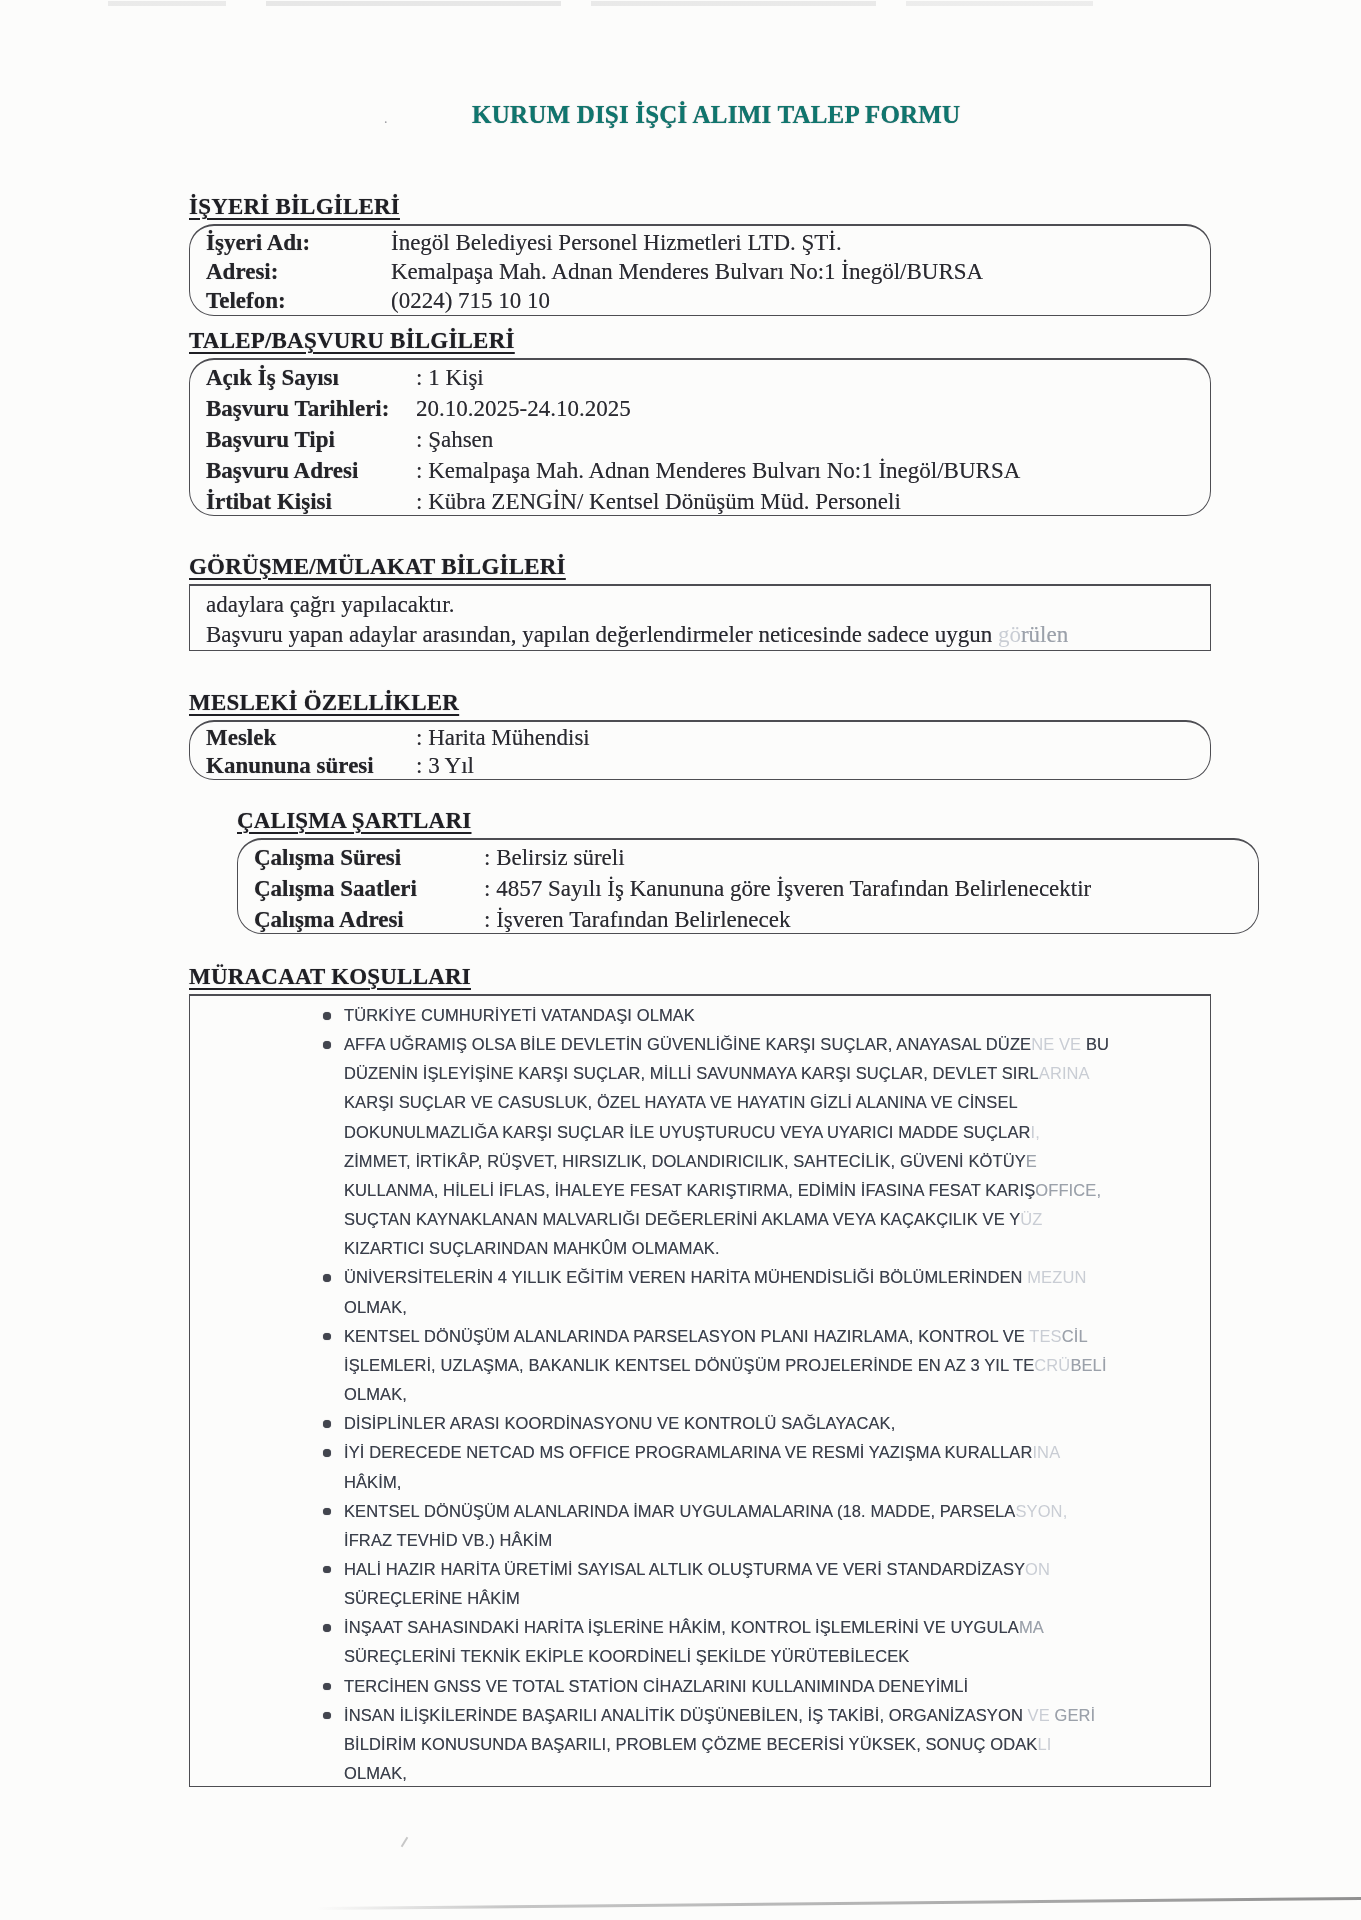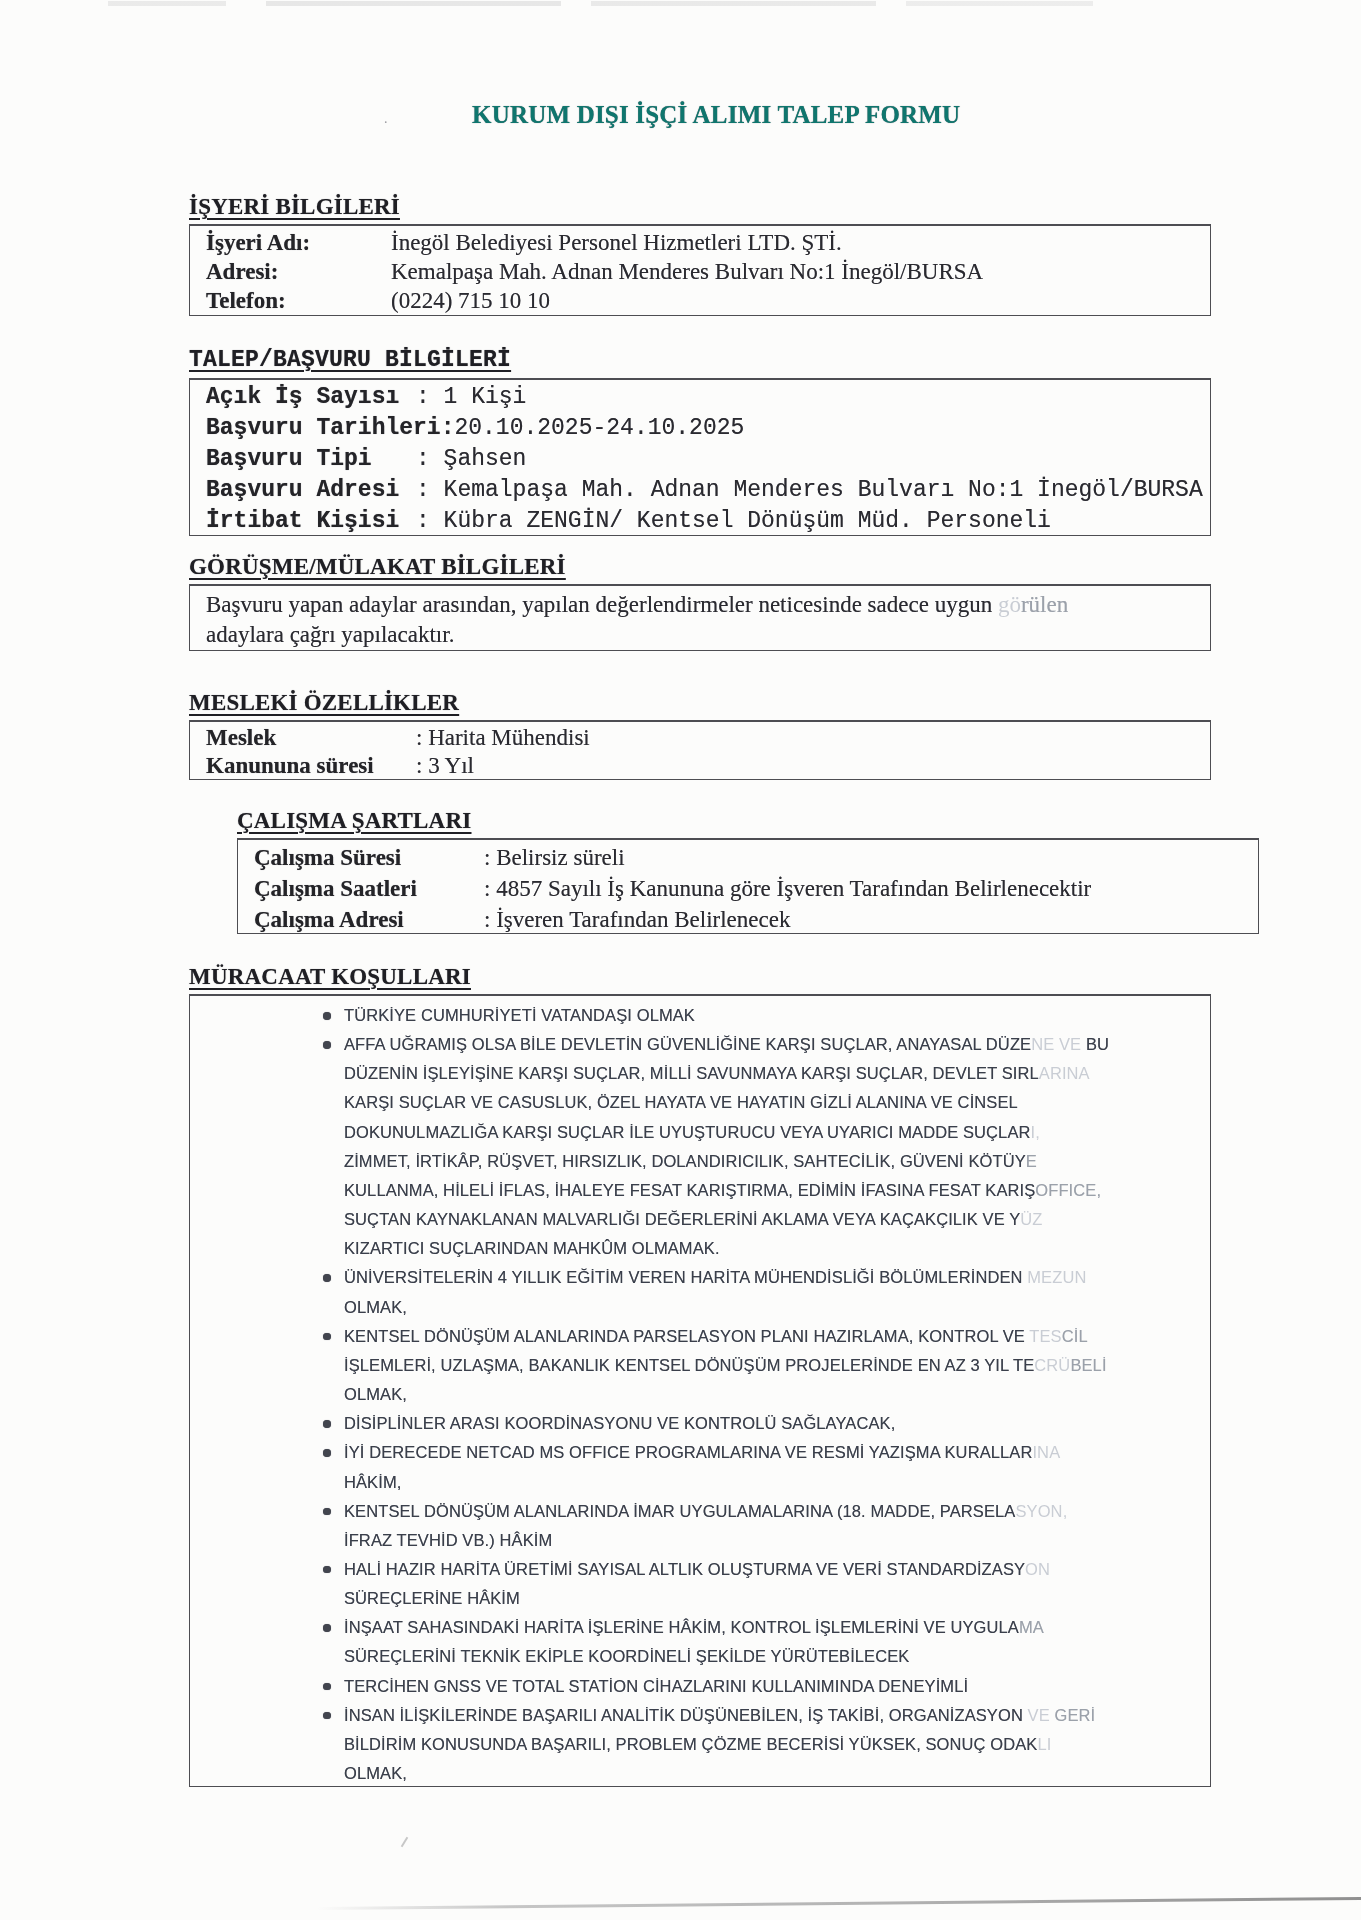--- a/index.html
+++ b/index.html
@@ -27,40 +27,40 @@
   
   .title{
     position:absolute;left:472px;top:99px;margin:0;
     font-size:25px;font-weight:bold;letter-spacing:.2px;line-height:32px;
     color:#0f766e;text-shadow:0 0 .8px rgba(25,25,35,.65);
     white-space:nowrap;
   }
   
   .sec{position:absolute;left:189px;width:1022px;}
   #sec-isyeri  {top:194px;}
-  #sec-talep   {top:348px;font-family:Liberation Mono, monospace;}
+  #sec-talep   {top:328px;}
   #sec-gorusme {top:554px;}
   #sec-mesleki {top:690px;}
   #sec-calisma {top:808px;padding-left:48px;}
   #sec-muracaat{top:964px;}
   .sec-h{
     margin:0;height:30px;
     font-size:23px;font-weight:bold;line-height:25px;letter-spacing:.2px;
     color:#1f1f24;text-shadow:0 0 .8px rgba(20,20,28,.6);
     text-decoration:underline;text-decoration-thickness:2px;text-underline-offset:4px;
     white-space:nowrap;
   }
   .box{
     border:1.5px solid #4d4d52;
     border-top-width:2.5px;
     box-sizing:border-box;
     background:transparent;
   }
   
-  .rows{padding:2px 0 0 0;}
+  .rows{padding:2px 0 0 0;border-radius:25px;}
   .frow{display:flex;padding-left:16px;line-height:var(--lh,30px);}
   .flabel{flex:0 0 var(--lw,200px);font-weight:bold;font-size:23px;color:#242428;
           text-shadow:0 0 .7px rgba(30,30,40,.55);white-space:nowrap;}
   .fvalue{font-size:23px;color:#2a2a30;text-shadow:0 0 .6px rgba(35,35,48,.5);white-space:pre;}
   #box-isyeri {height:92px; --lh:29px; --lw:185px;}
   #box-talep  {height:158px;--lh:31px; --lw:210px;}
   #box-mesleki{height:60px; --lh:28px; --lw:210px;}
   #box-calisma{height:96px; --lh:31px; --lw:230px;}
   
   #box-gorusme{height:67px;padding:4px 14px 0 16px;}
@@ -134,22 +134,22 @@
         <div class="frow">
           <span class="flabel">İrtibat Kişisi</span>
           <span class="fvalue">: Kübra ZENGİN/ Kentsel Dönüşüm Müd. Personeli</span>
         </div>
       </div>
   </section>
 
   <section class="sec" id="sec-gorusme">
     <h2 class="sec-h">GÖRÜŞME/MÜLAKAT BİLGİLERİ</h2>
     <div class="box" id="box-gorusme">
+        <div class="tline"><span>adaylara çağrı yapılacaktır.</span></div>
         <div class="tline"><span>Başvuru yapan adaylar arasından, yapılan değerlendirmeler neticesinde sadece uygun </span><span class="f1">gö</span><span class="f2">rülen</span></div>
-        <div class="tline"><span>adaylara çağrı yapılacaktır.</span></div>
       </div>
   </section>
 
   <section class="sec" id="sec-mesleki">
     <h2 class="sec-h">MESLEKİ ÖZELLİKLER</h2>
     <div class="box rows" id="box-mesleki">
         <div class="frow">
           <span class="flabel">Meslek</span>
           <span class="fvalue">: Harita Mühendisi</span>
         </div>

